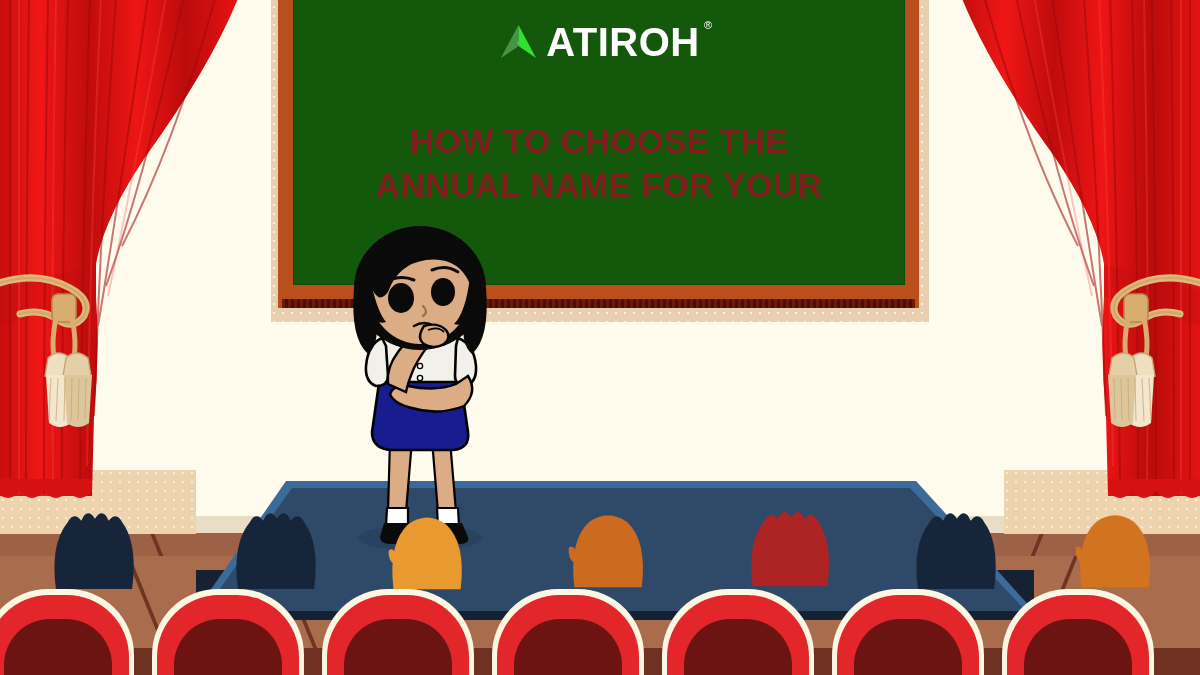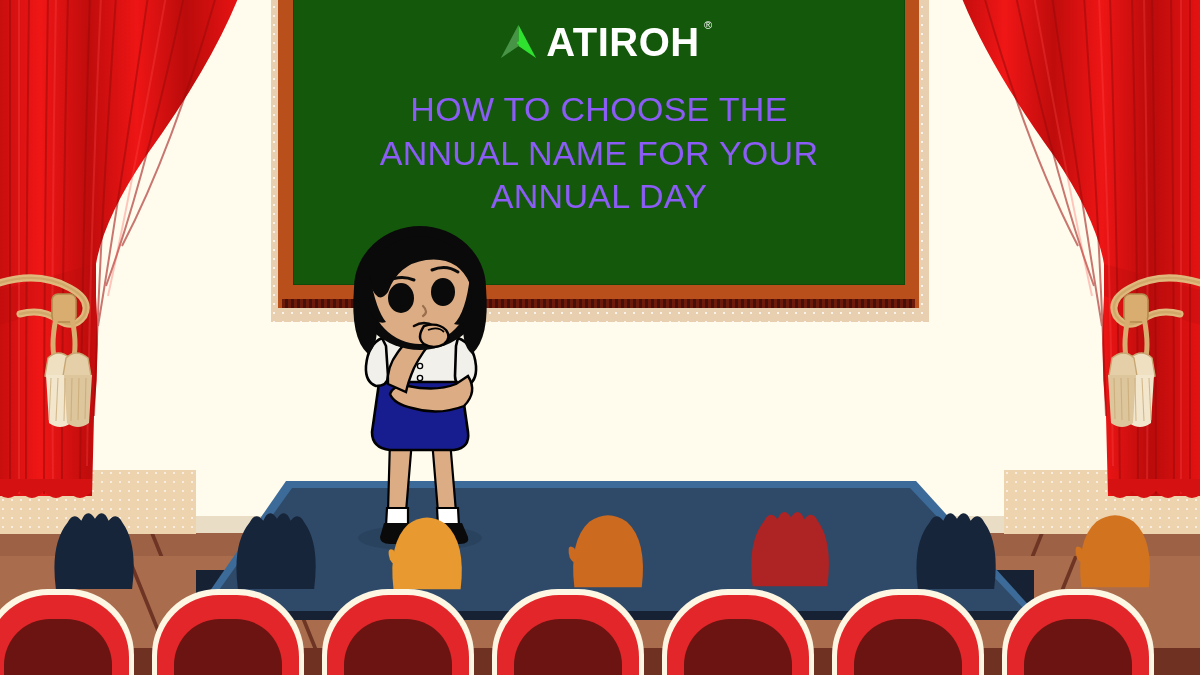--- a/index.html
+++ b/index.html
@@ -31,37 +31,38 @@
   }
   .board-green{
     position:absolute;left:293px;top:-14px;width:612px;height:299px;
     background:#14590b;
     box-shadow:inset 0 0 0 1px rgba(0,0,0,.18);
   }
   .board-inner{
     position:absolute;left:293px;top:0;width:612px;height:285px;
     display:flex;flex-direction:column;align-items:center;
     padding-top:22px;
+    gap:32px;
   }
 
   
   .logo-row{display:flex;align-items:center;gap:7px;justify-content:center;position:relative;}
   .logo-mark{width:41px;height:35px;display:block;}
   .logo-word{
     color:#ffffff;font-size:40px;font-weight:700;letter-spacing:0.5px;
     line-height:1;font-family:"Liberation Sans", sans-serif;
     position:relative;white-space:nowrap;
   }
   .logo-reg{
     position:absolute;top:-2px;right:-13px;font-size:11px;font-weight:400;color:#ffffff;
   }
 
   
   .board-title{
-    margin-top:26px;color:#8b5cf6;font-size:34px;font-weight:400;
+    margin-top:26px;color:#7f1d1d;font-size:34px;font-weight:700;
     line-height:1.28;text-align:center;letter-spacing:0.3px;width:520px;
   }
 
   
   .baseboard{position:absolute;left:0;top:516px;width:1200px;height:18px;background:#e9ddc6;}
   .wood-floor{
     position:absolute;left:0;top:533px;width:1200px;height:142px;
     background:#9d6246;
   }
   .wood-floor .plank{position:absolute;top:0;width:4px;height:142px;background:#6e3524;transform-origin:top center;}
@@ -140,21 +141,20 @@
       </span>
       <span class="logo-word">
         <span>ATIROH</span>
         <span class="logo-reg">®</span>
       </span>
     </div>
 
     <div class="board-title">
       <div>HOW TO CHOOSE THE</div>
       <div>ANNUAL NAME FOR YOUR</div>
-      <div>ANNUAL DAY</div>
     </div>
   </div>
 
   <div class="baseboard"></div>
   <div class="wood-floor">
     <div class="plank" style="left:150px;transform:skewX(22deg);"></div>
     <div class="plank" style="left:290px;transform:skewX(22deg);"></div>
     <div class="plank" style="left:430px;transform:skewX(22deg);"></div>
     <div class="plank" style="left:760px;transform:skewX(-22deg);"></div>
     <div class="plank" style="left:900px;transform:skewX(-22deg);"></div>

